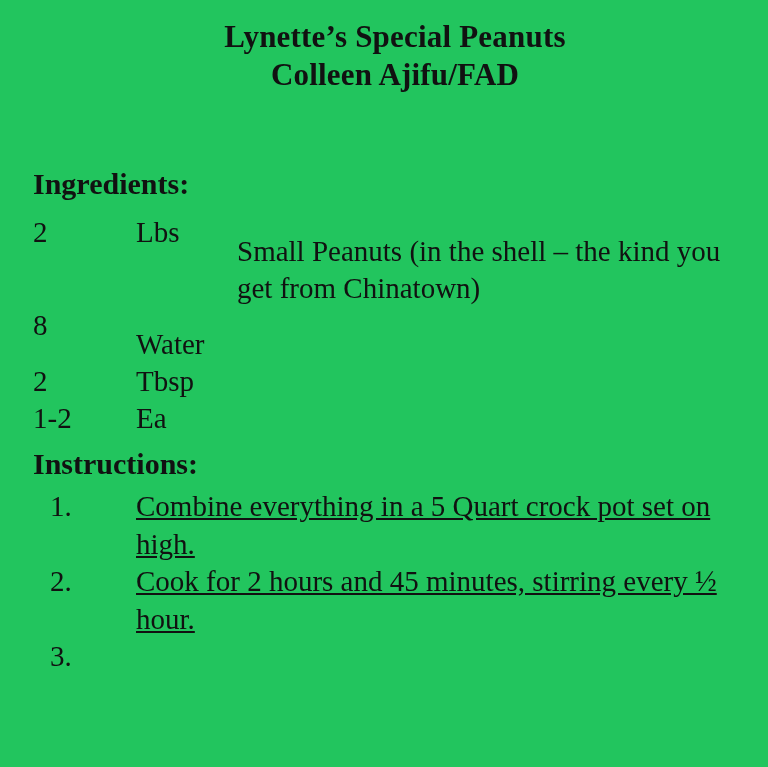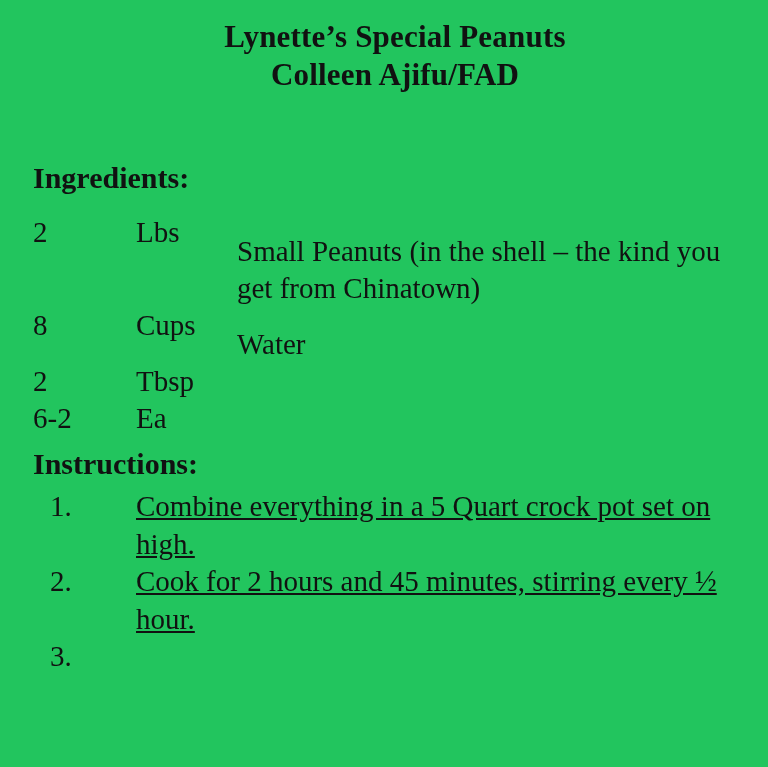--- a/index.html
+++ b/index.html
@@ -32,21 +32,21 @@
       line-height: 38px;
       letter-spacing: 0.2px;
     }
     .section-heading {
       position: absolute;
       left: 33px;
       font-weight: bold;
       font-size: 30px;
       line-height: 34px;
     }
-    #ingredients-heading { top: 161px; }
+    #ingredients-heading { top: 167px; }
     #instructions-heading { top: 447px; }
 
     .ingredients {
       position: absolute;
       left: 33px;
       top: 214px;
       width: 720px;
       font-size: 29px;
       line-height: 37px;
     }
@@ -86,29 +86,28 @@
   <div class="section-heading" id="ingredients-heading">Ingredients:</div>
 
   <div class="ingredients">
     <div class="ing-row">
       <span class="ing-qty">2</span>
       <span class="ing-unit">Lbs</span>
       <span class="ing-item">Small Peanuts (in the shell – the kind you get from Chinatown)</span>
     </div>
     <div class="ing-row">
       <span class="ing-qty">8</span>
-      <span class="ing-unit">Cups</span>
       <span class="ing-item">Water</span>
     </div>
     <div class="ing-row">
       <span class="ing-qty">2</span>
       <span class="ing-unit">Tbsp</span>
     </div>
     <div class="ing-row">
-      <span class="ing-qty">6-2</span>
+      <span class="ing-qty">1-2</span>
       <span class="ing-unit">Ea</span>
     </div>
   </div>
 
   <div class="section-heading" id="instructions-heading">Instructions:</div>
 
   <div class="instructions">
     <div class="step-row">
       <span class="step-num">1.</span>
       <span class="step-text">Combine everything in a 5 Quart crock pot set on high.</span>

